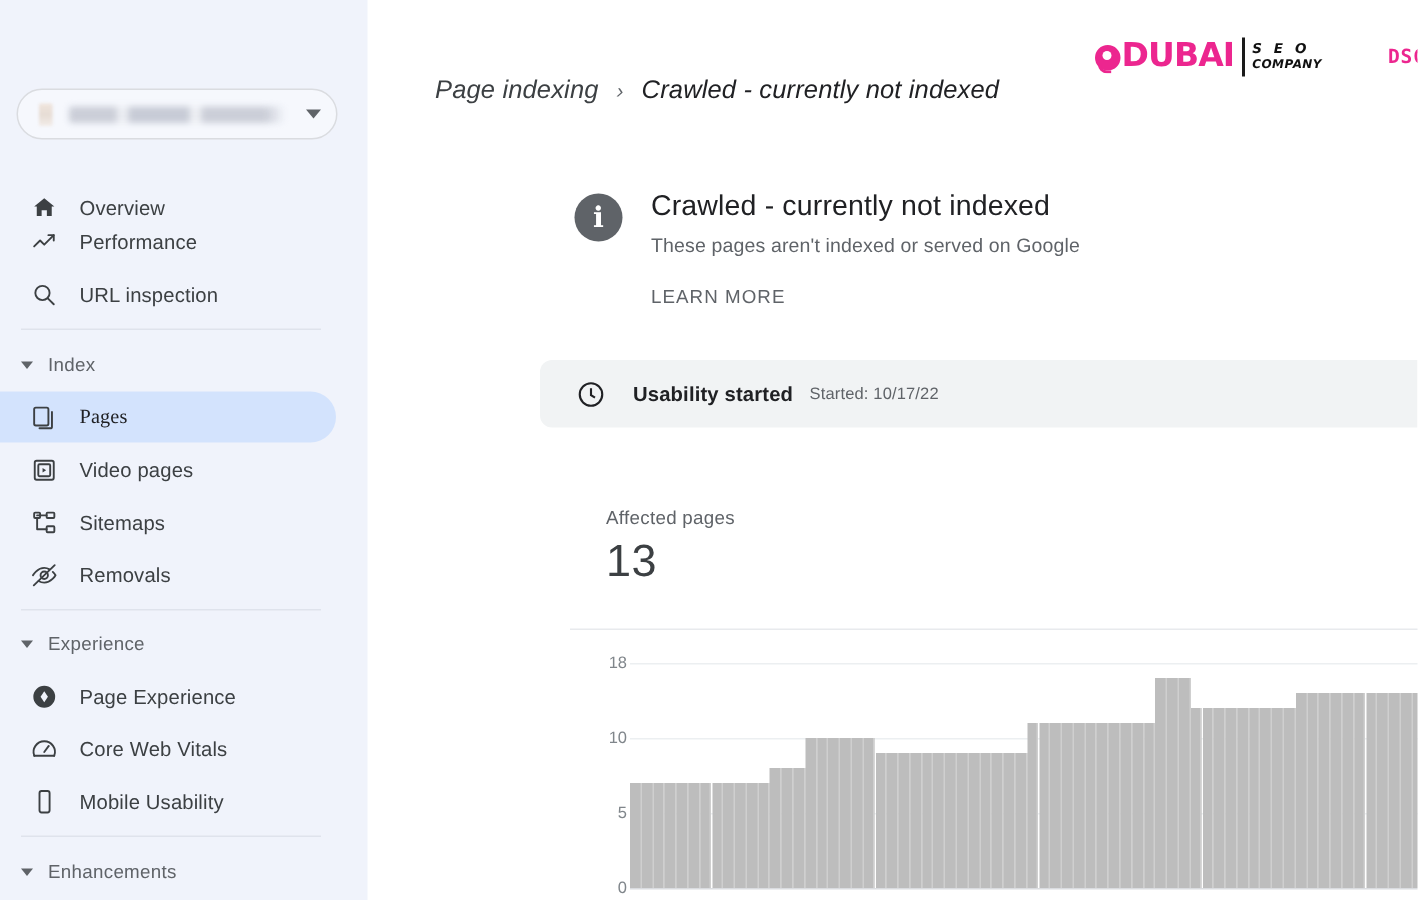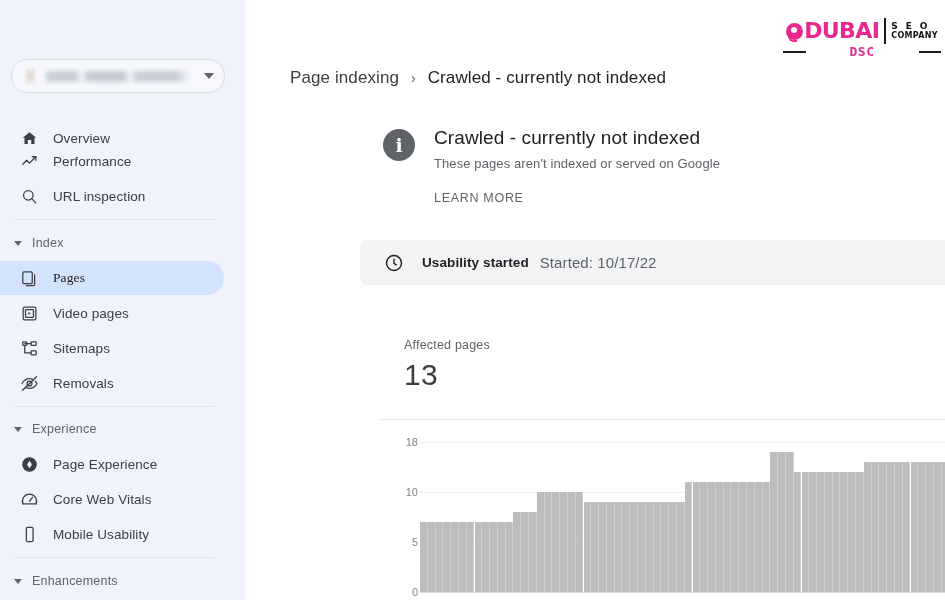--- a/index.html
+++ b/index.html
@@ -102,21 +102,21 @@
   .divider {
     position: absolute; left: 14px; width: 200px;
     height: 1px; background: #dfe3ec;
   }
 
   
   .logo {
     position: absolute; right: 0; top: 13px;
     width: 166px; height: 50px;
     background: #ffffff;
-    display: flex; flex-direction: column;
+    display: flex; 
     align-items: center; justify-content: center;
     padding: 3px 4px;
   }
   .logo-top { display: flex; align-items: center; }
   .logo-mark {
     width: 17px; height: 17px; border-radius: 50%;
     background: #ec268f;
     position: relative; margin-right: 1px;
     flex: 0 0 auto;
   }
@@ -132,21 +132,21 @@
     border-bottom: 2px solid #ec268f;
     border-radius: 0 0 0 6px;
   }
   .logo-word {
     font-family: "DejaVu Sans", sans-serif;
     font-weight: 700; font-size: 22px;
     color: #ec268f; letter-spacing: -.6px;
     line-height: 1;
   }
   .logo-sep { width: 2px; height: 26px; background: #1a1a1a; margin: 0 5px; }
-  .logo-right { display: flex; flex-direction: column; line-height: 1.05; }
+  .logo-right { display: flex; flex-direction: column; line-height: 1.05; font-style: italic; }
   .logo-seo {
     font-family: "DejaVu Sans", sans-serif;
     font-weight: 700; font-size: 9px; color: #111;
     letter-spacing: 2.4px;
   }
   .logo-company {
     font-family: "DejaVu Sans", sans-serif;
     font-weight: 700; font-size: 8px; color: #111;
     letter-spacing: .3px;
   }
@@ -159,22 +159,22 @@
   .logo-rule { height: 2px; background: #1a1a1a; flex: 1 1 auto; max-width: 44px; }
   .logo-dsc {
     font-family: "DejaVu Sans Mono", monospace;
     font-weight: 700; font-size: 13px;
     color: #ec268f; letter-spacing: .5px;
     margin: 0 4px; line-height: 1;
   }
 
   
   .breadcrumb {
-    position: absolute; left: 290px; top: 68px;
-    display: flex; align-items: center;
+    position: absolute; left: 290px; top: 50px;
+    display: flex; align-items: center; font-style: italic;
   }
   .crumb-1 {
     font-size: 17px; color: #3c4043; letter-spacing: .1px;
     cursor: pointer;
   }
   .crumb-sep {
     font-size: 14px; color: #5f6368; margin: 0 12px;
   }
   .crumb-2 {
     font-size: 17px; color: #202124; letter-spacing: .1px;
@@ -220,21 +220,21 @@
     border-bottom-left-radius: 8px;
     display: flex; align-items: center;
     padding-left: 24px;
   }
   .clock-ico { width: 20px; height: 20px; color: #202124; flex: 0 0 20px; }
   .val-title {
     margin-left: 18px; font-size: 13.5px;
     font-weight: 700; color: #202124; letter-spacing: .1px;
   }
   .val-date {
-    margin-left: 11px; font-size: 15px;
+    margin-left: 11px; font-size: 11px;
     color: #5f6368; letter-spacing: .1px;
   }
 
   .card-chart {
     position: absolute; left: 380px; top: 313px;
     width: 585px; height: 287px;
     background: #fff;
     border-top-left-radius: 8px;
   }
   .affected-label {

